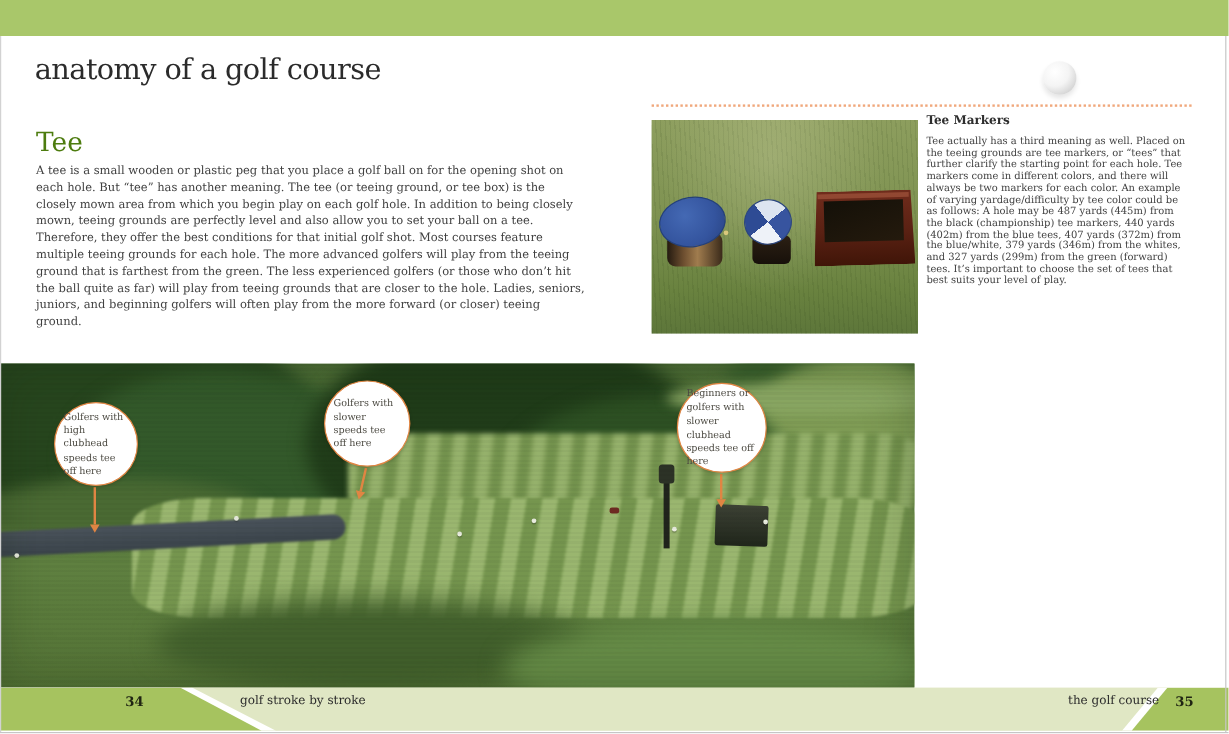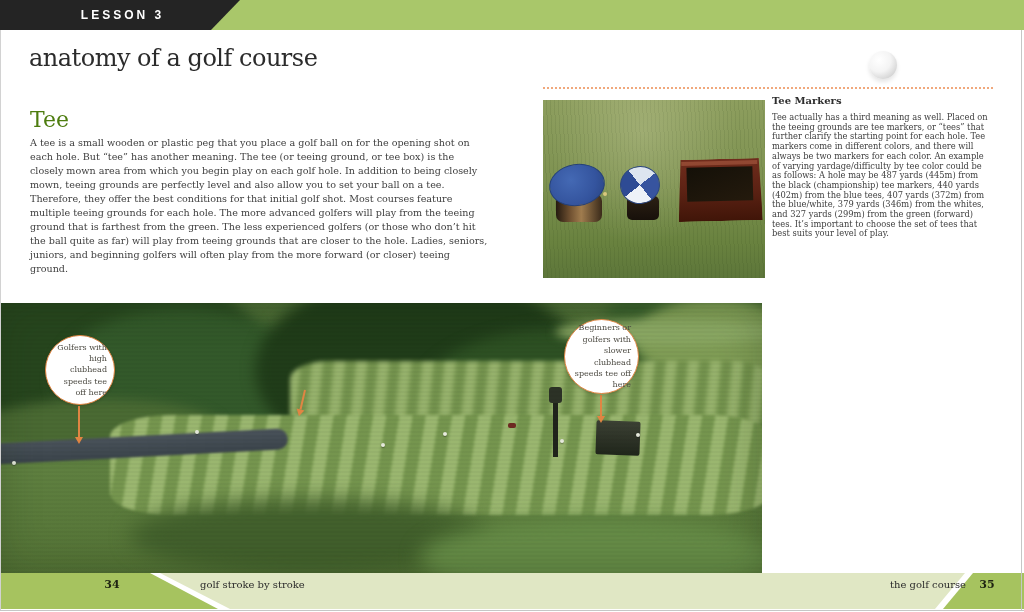--- a/index.html
+++ b/index.html
@@ -114,21 +114,21 @@
   .d1{left:195px;top:127px;} .d2{left:443px;top:129px;} .d3{left:560px;top:136px;}
   .d4{left:636px;top:130px;} .d5{left:381px;top:140px;} .d6{left:12px;top:158px;}
   .photo-grain {
     position:absolute; inset:0;
     background:repeating-linear-gradient(0deg, rgba(0,0,0,0.03) 0 2px, rgba(0,0,0,0) 2px 4px);
     box-shadow:inset 0 0 40px rgba(20,35,10,0.25);
   }
   
   .callout {
     position:absolute; border-radius:50%; background:#ffffff; border:1.5px solid #e08543;
-    display:flex; align-items:center; justify-content:center; text-align:right;
+    display:flex; align-items:center; justify-content:center; text-align:left;
     font-size:8px; line-height:1.42; color:#4c4a42; padding:7px; z-index:5;
     box-shadow:0 1px 3px rgba(0,0,0,0.18);
   }
   .c1 { left:45px;  top:32px; width:70px; height:70px; }
   .c2 { left:270px; top:14px; width:72px; height:72px; }
   .c3 { left:564px; top:16px; width:75px; height:75px; }
   .callout-arrow { position:absolute; width:2px; background:#e08543; z-index:4; }
   .callout-arrow::after {
     content:""; position:absolute; left:-3.5px; bottom:-7px;
     border:4.5px solid transparent; border-top:7px solid #e08543; border-bottom:0;
@@ -152,23 +152,20 @@
   .edge-right  { position:absolute; right:2px; top:30px; bottom:2px; width:1px; background:#c6c6c6; }
   .edge-left   { position:absolute; left:0; top:30px; bottom:2px; width:1px; background:#d2d2d2; }
   .edge-bottom { position:absolute; left:0; right:0; bottom:1px; height:1px; background:#c6c6c6; }
 </style>
 </head>
 <body>
 
 <div class="page">
 
   <div class="topbar-green"></div>
-  <div class="lesson-tab">
-    <span>LESSON 3</span>
-  </div>
 
   <h1 class="page-title">anatomy of a golf course</h1>
   <h2 class="tee-heading">Tee</h2>
   <p class="tee-body">A tee is a small wooden or plastic peg that you place a golf ball on for the opening shot on each hole. But “tee” has another meaning. The tee (or teeing ground, or tee box) is the closely mown area from which you begin play on each golf hole. In addition to being closely mown, teeing grounds are perfectly level and also allow you to set your ball on a tee. Therefore, they offer the best conditions for that initial golf shot. Most courses feature multiple teeing grounds for each hole. The more advanced golfers will play from the teeing ground that is farthest from the green. The less experienced golfers (or those who don’t hit the ball quite as far) will play from teeing grounds that are closer to the hole. Ladies, seniors, juniors, and beginning golfers will often play from the more forward (or closer) teeing ground.</p>
 
   <div class="golf-ball"></div>
   <div class="dotted-rule"></div>
 
   <figure class="markers-photo">
     <div class="yellow-speck"></div>
@@ -211,20 +208,23 @@
     <div class="tee-dot d4"></div>
     <div class="tee-dot d5"></div>
     <div class="tee-dot d6"></div>
     <div class="photo-grain"></div>
 
     <div class="callout c1">
       <span>Golfers with high clubhead speeds tee off here</span>
     </div>
     <div class="callout-arrow a1"></div>
 
+    <div class="callout c2">
+      <span>Golfers with slower speeds tee off here</span>
+    </div>
     <div class="callout-arrow a2"></div>
 
     <div class="callout c3">
       <span>Beginners or golfers with slower clubhead speeds tee off here</span>
     </div>
     <div class="callout-arrow a3"></div>
   </figure>
 
   <div class="footer-bar"></div>
   <div class="footer-tab-left-white"></div>

